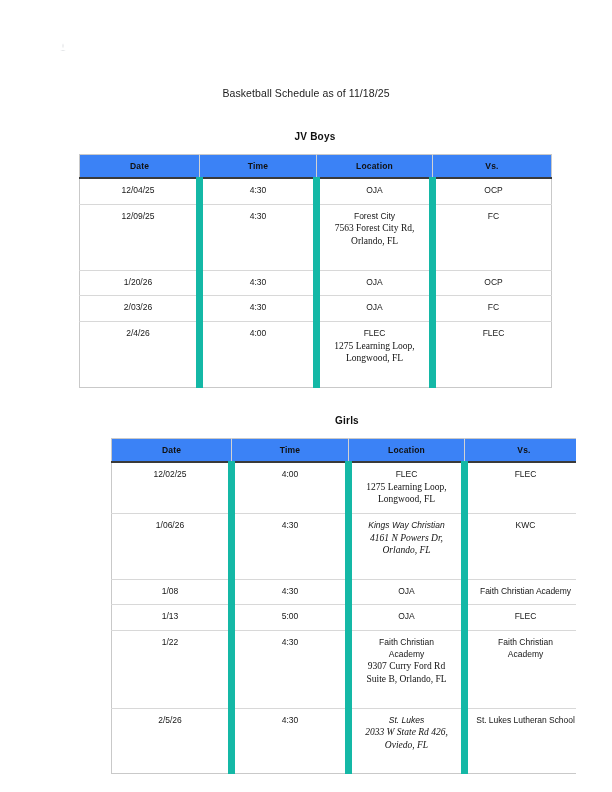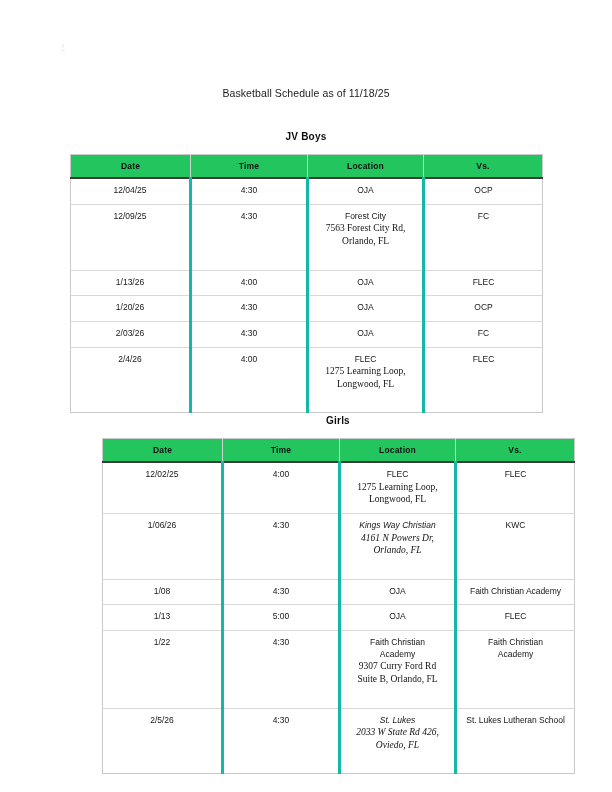--- a/index.html
+++ b/index.html
@@ -37,21 +37,21 @@
     top: 68px;
     width: 612px;
     text-align: center;
     font-size: 10.5px;
     letter-spacing: 0.1px;
     color: #1b1b1b;
   }
 
   .section {
     position: absolute;
-    left: 70px;
+    left: 79px;
     width: 472px;
   }
   .section-heading {
     text-align: center;
     font-size: 10px;
     font-weight: bold;
     color: #0f0f0f;
     letter-spacing: 0.2px;
     margin: 0 0 12px 0;
   }
@@ -61,34 +61,34 @@
     border-collapse: collapse;
     table-layout: fixed;
     border: 1px solid #c9c9c9;
   }
   table.sched col.c-date { width: 120px; }
   table.sched col.c-time { width: 117px; }
   table.sched col.c-loc  { width: 116px; }
   table.sched col.c-vs   { width: 119px; }
 
   table.sched thead th {
-    background: #22c55e;
+    background: #3b82f6;
     border-right: 1px solid #d2d2d2;
     border-bottom: 2px solid #3a3a3a;
     font-size: 8.5px;
     font-weight: bold;
     text-align: center;
     padding: 6px 2px 6px 2px;
     color: #111111;
     letter-spacing: 0.2px;
   }
   table.sched thead th:last-child { border-right: none; }
 
   table.sched tbody td {
-    border-right: 3px solid #14b8a6;
+    border-right: 7px solid #14b8a6;
     border-bottom: 1px solid #d8d8d8;
     text-align: center;
     vertical-align: top;
     font-size: 8.5px;
     padding: 6px 3px 7px 3px;
     color: #161616;
     line-height: 1.38;
   }
   table.sched tbody td:last-child { border-right: none; }
   table.sched tbody tr:last-child td { border-bottom: none; }
@@ -145,28 +145,20 @@
             <td>12/09/25</td>
             <td>4:30</td>
             <td style="padding-bottom: 22px;">
               <span class="venue">Forest City</span>
               <span class="addr">7563 Forest City Rd,</span>
               <span class="addr">Orlando, FL</span>
             </td>
             <td>FC</td>
           </tr>
           <tr>
-            <td>1/13/26</td>
-            <td>4:00</td>
-            <td>
-              <span class="venue">OJA</span>
-            </td>
-            <td>FLEC</td>
-          </tr>
-          <tr>
             <td>1/20/26</td>
             <td>4:30</td>
             <td>
               <span class="venue">OJA</span>
             </td>
             <td>OCP</td>
           </tr>
           <tr>
             <td>2/03/26</td>
             <td>4:30</td>

